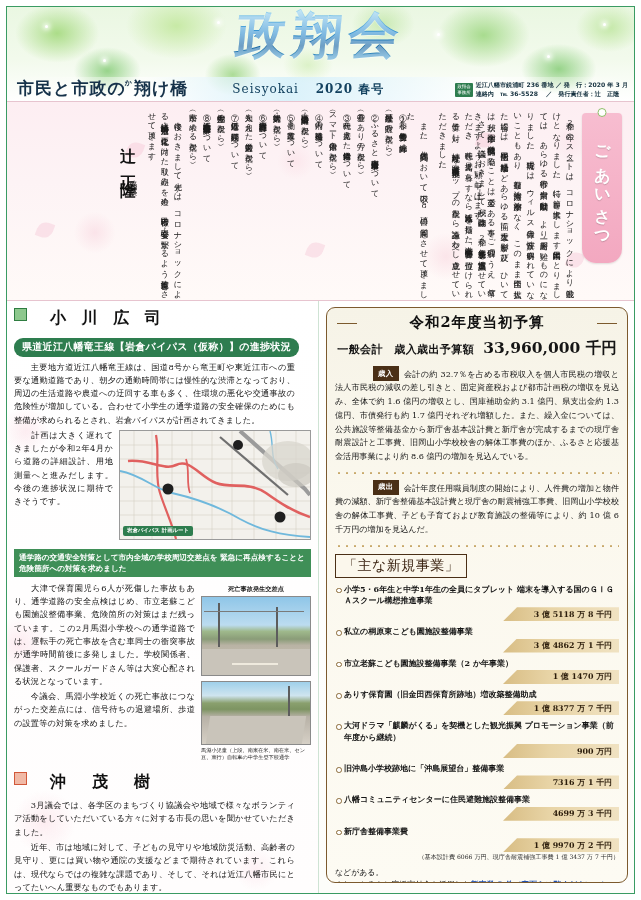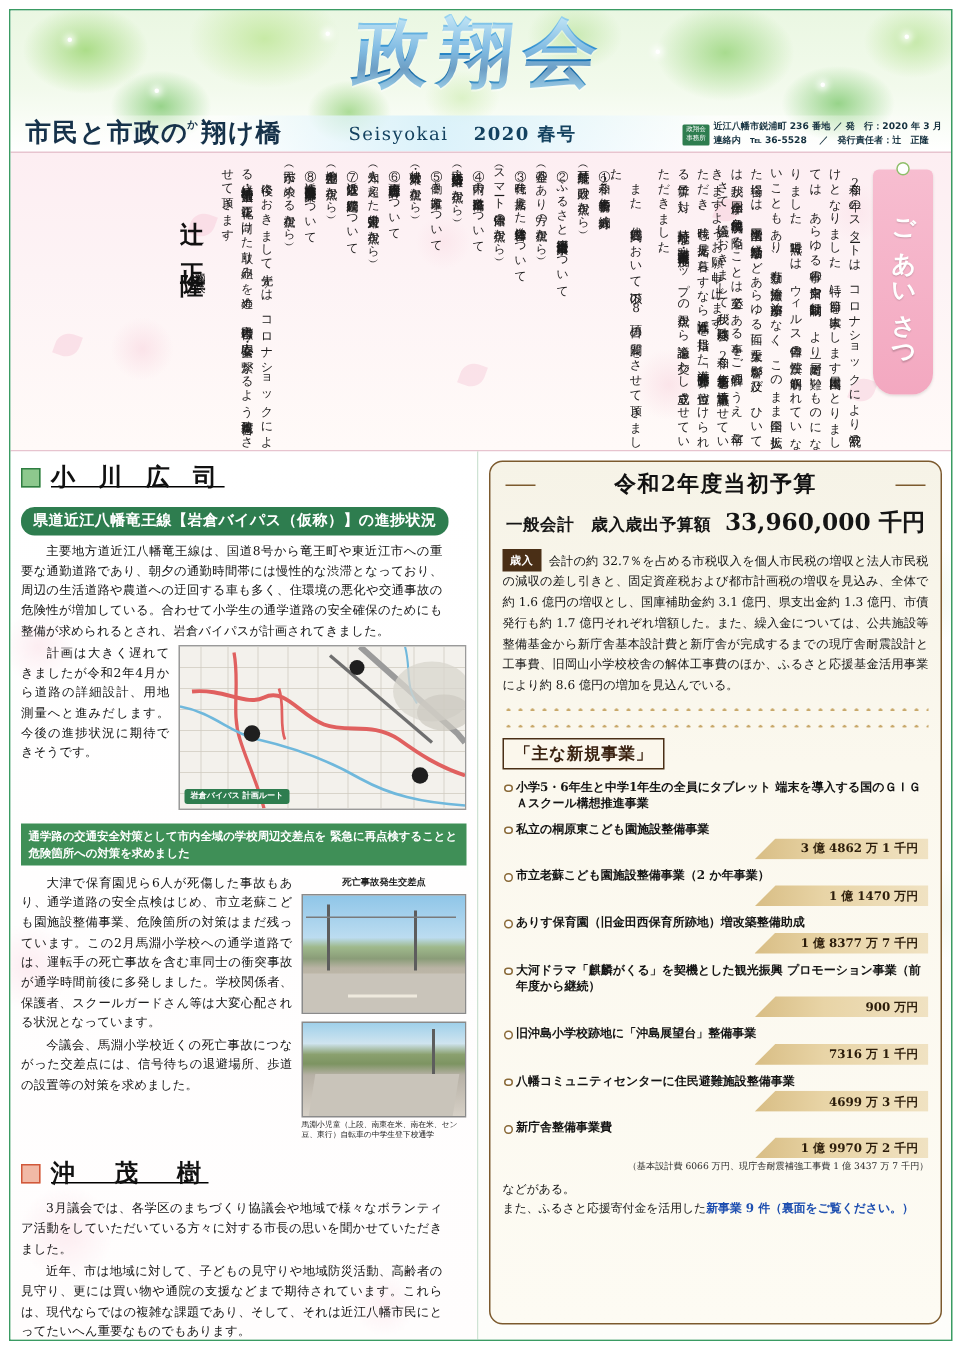--- a/index.html
+++ b/index.html
@@ -151,21 +151,21 @@
     width:316px;box-sizing:border-box;padding:6px 6px 4px 7px;position:relative;
     background:
       radial-gradient(ellipse 52px 52px at 92% 16%, rgba(222,240,214,.55), rgba(222,240,214,0) 72%),
       radial-gradient(ellipse 44px 44px at 96% 52%, rgba(232,244,226,.5), rgba(232,244,226,0) 72%),
       radial-gradient(ellipse 50px 50px at 88% 88%, rgba(250,222,230,.5), rgba(250,222,230,0) 72%),
       linear-gradient(180deg,#ffffff 0%,#fdfdfa 100%);
     overflow:hidden;
   }
 
   
-  .member-head{display:flex;align-items:center;gap:7px;margin:2px 0 6px 0;text-decoration:underline;}
+  .member-head{display:flex;gap:23px;margin:2px 0 6px 0;}
   .member-chip{width:13px;height:13px;box-sizing:border-box;}
   .member-chip.green{background:#8dc88d;border:1.6px solid #2f7d41;}
   .member-chip.pink{background:#f1b9a6;border:1.6px solid #d1583a;}
   .member-name{
     font-family:"DejaVu Serif","Liberation Serif",serif;
     font-size:16px;font-weight:bold;color:#111;letter-spacing:5px;
   }
 
   
   .subhead-pill{
@@ -239,33 +239,33 @@
   .budget-title:before{left:2px;} .budget-title:after{right:2px;}
   .budget-total{
     text-align:center;font-family:"DejaVu Serif","Liberation Serif",serif;
     font-size:11px;font-weight:bold;color:#151515;margin-bottom:7px;letter-spacing:.4px;
   }
   .budget-total .amt{font-size:15.5px;letter-spacing:0px;margin-left:5px;}
   .tag-dark{
     display:inline-block;background:#4a2f16;color:#fff;
     font-family:"DejaVu Serif","Liberation Serif",serif;
     font-size:7.3px;font-weight:bold;padding:1.5px 5px;margin-right:5px;
-    vertical-align:1px;letter-spacing:.5px;
+    vertical-align:1px;letter-spacing:.5px;margin-left:38px;
   }
   .budget-para{
     font-family:"DejaVu Serif","Liberation Serif",serif;
     font-size:8.1px;line-height:1.7;color:#141414;text-align:justify;margin:0 0 5px 0;
   }
   .dotline{height:5px;margin:4px 0 6px 0;
     background-image:radial-gradient(circle,#c8a86a 1.1px,transparent 1.2px);
     background-size:8px 5px;background-repeat:repeat-x;background-position:0 2px;}
   .section-label{
     display:inline-block;border:1.3px solid #4a2f16;color:#3a2210;background:#fbf7ec;
     font-family:"DejaVu Serif","Liberation Serif",serif;
-    font-size:11px;font-weight:bold;padding:2px 7px;margin:1px 0 6px 0;letter-spacing:.5px;
+    font-size:14px;font-weight:normal;padding:2px 7px;margin:1px 0 6px 0;letter-spacing:.5px;
   }
   .proj-row{margin:0 0 5px 0;}
   .proj-name{
     font-family:"DejaVu Serif","Liberation Serif",serif;
     font-size:8px;line-height:1.42;color:#141414;font-weight:bold;
     padding-left:9px;position:relative;
   }
   .proj-name:before{
     content:"";position:absolute;left:1px;top:4px;width:3.6px;height:3.6px;
     border:1.1px solid #8a6a38;border-radius:50%;background:#fff;
@@ -480,29 +480,35 @@
           <span>一般会計　歳入歳出予算額</span>
           <span class="amt">33,960,000 千円</span>
         </div>
 
         <div class="budget-para">
           <span class="tag-dark">歳入</span><span>会計の約 32.7％を占める市税収入を個人市民税の増収と法人市民税の減収の差し引きと、固定資産税および都市計画税の増収を見込み、全体で約 1.6 億円の増収とし、国庫補助金約 3.1 億円、県支出金約 1.3 億円、市債発行も約 1.7 億円それぞれ増額した。また、繰入金については、公共施設等整備基金から新庁舎基本設計費と新庁舎が完成するまでの現庁舎耐震設計と工事費、旧岡山小学校校舎の解体工事費のほか、ふるさと応援基金活用事業により約 8.6 億円の増加を見込んでいる。</span>
         </div>
 
         <div class="dotline"></div>
 
+        <div class="budget-para">
+          <span class="tag-dark">歳出</span><span>会計年度任用職員制度の開始により、人件費の増加と物件費の減額、新庁舎整備基本設計費と現庁舎の耐震補強工事費、旧岡山小学校校舎の解体工事費、子ども子育ておよび教育施設の整備等により、約 10 億 6 千万円の増加を見込んだ。</span>
+        </div>
 
         <div class="dotline"></div>
 
         <div class="section-label">「主な新規事業」</div>
 
         <div>
           <div class="proj-row">
             <div class="proj-name">小学5・6年生と中学1年生の全員にタブレット
 端末を導入する国のＧＩＧＡスクール構想推進事業</div>
+            <div class="proj-amt-wrap">
+              <span class="proj-amt">3 億 5118 万 8 千円</span>
+            </div>
           </div>
           <div class="proj-row">
             <div class="proj-name">私立の桐原東こども園施設整備事業</div>
             <div class="proj-amt-wrap">
               <span class="proj-amt">3 億 4862 万 1 千円</span>
             </div>
           </div>
           <div class="proj-row">
             <div class="proj-name">市立老蘇こども園施設整備事業（2 か年事業）</div>
             <div class="proj-amt-wrap">

